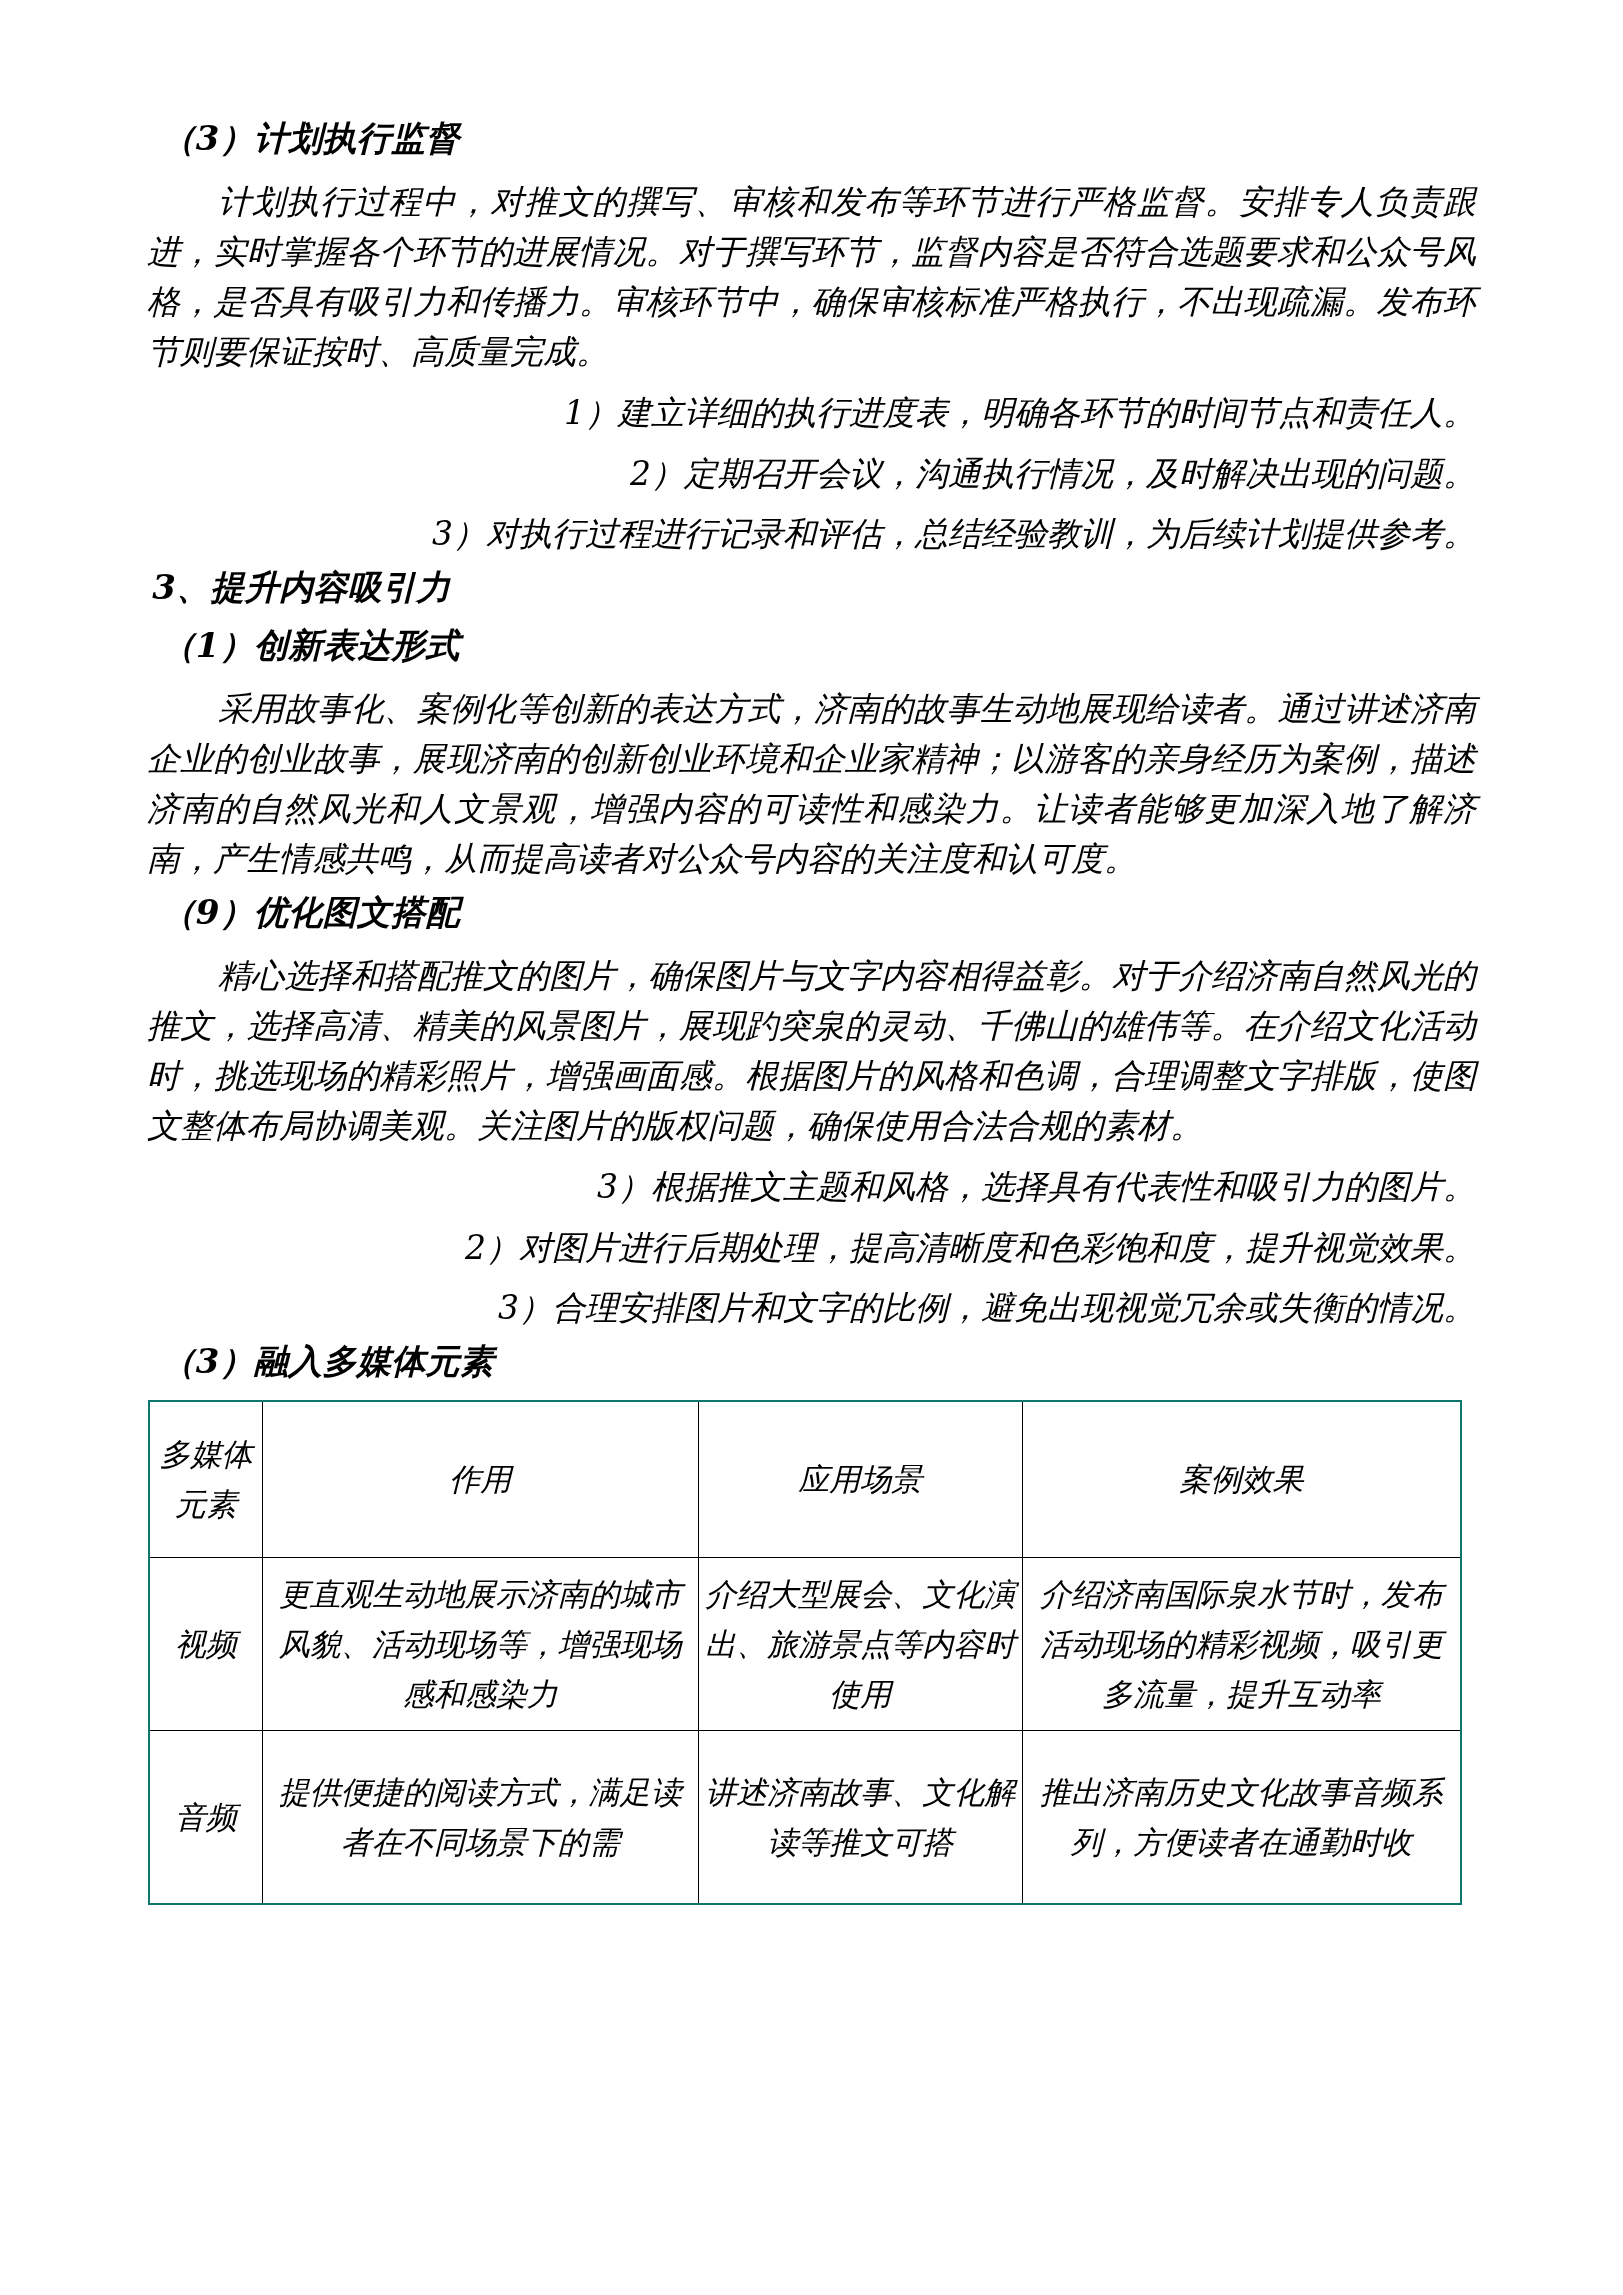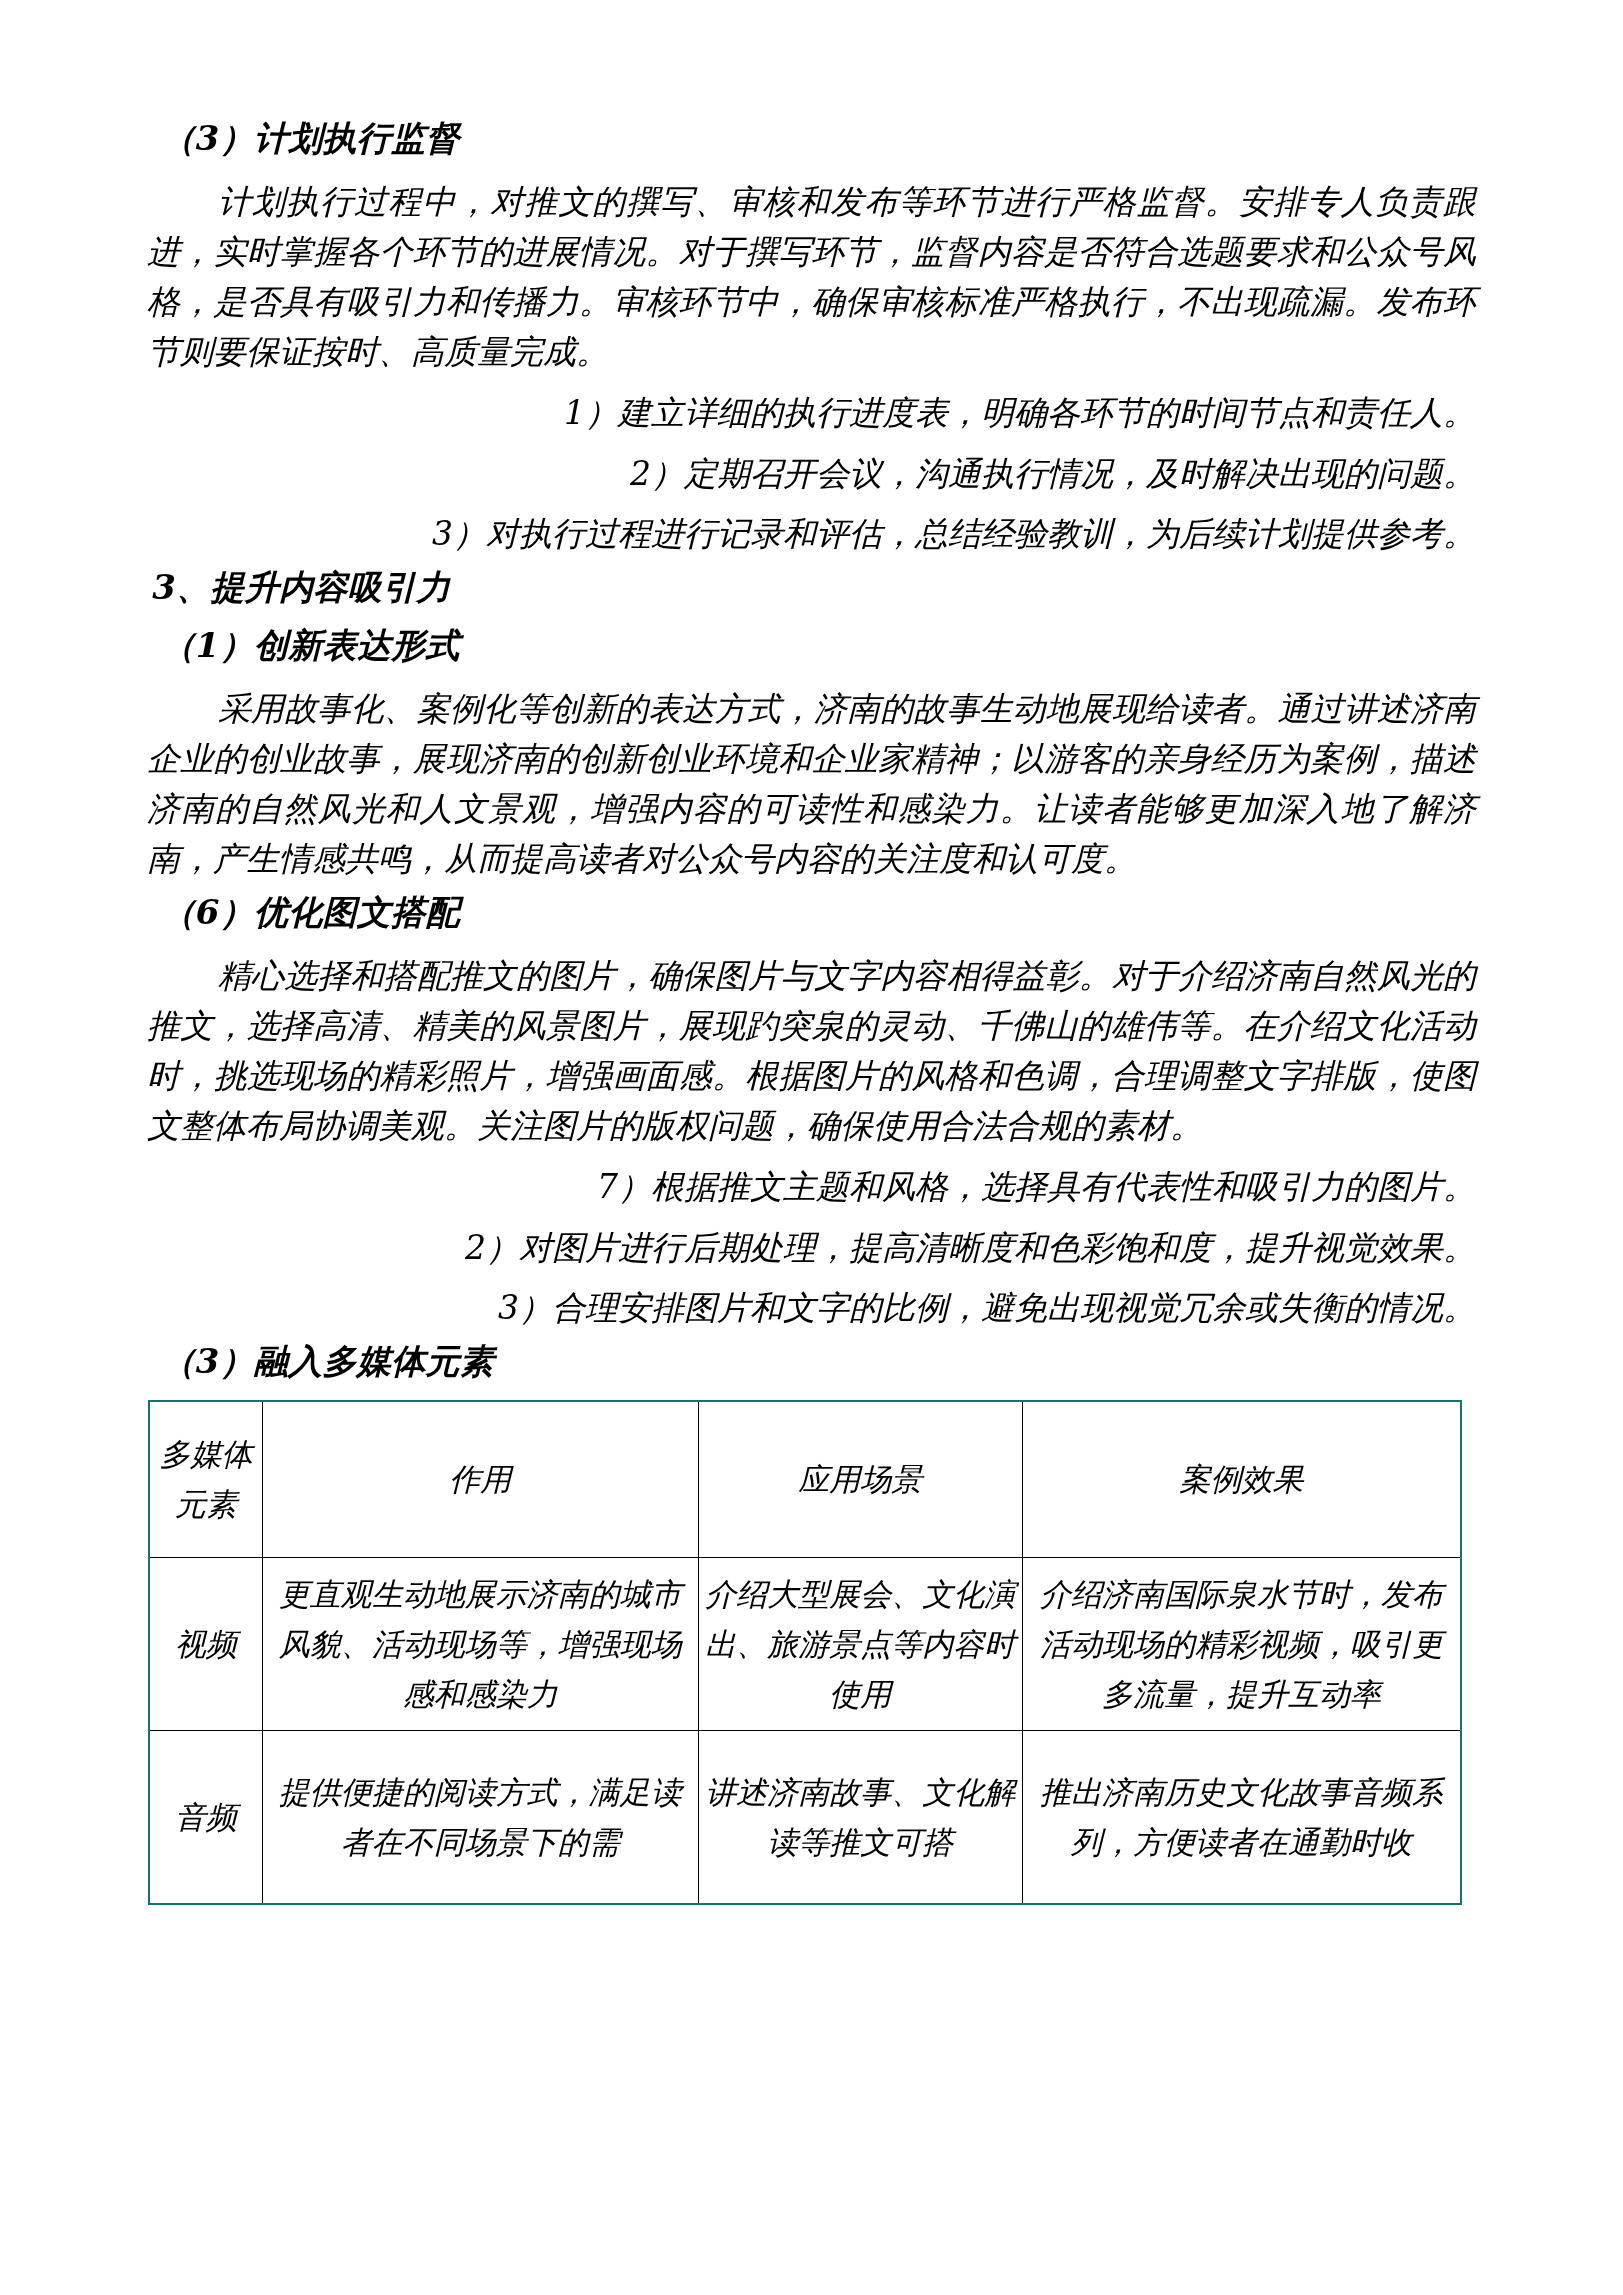--- a/index.html
+++ b/index.html
@@ -106,25 +106,25 @@
     <p class="listitem">1）建立详细的执行进度表，明确各环节的时间节点和责任人。</p>
     <p class="listitem">2）定期召开会议，沟通执行情况，及时解决出现的问题。</p>
     <p class="listitem">3）对执行过程进行记录和评估，总结经验教训，为后续计划提供参考。</p>
 
     <h2 class="heading-2">3、提升内容吸引力</h2>
 
     <h3 class="heading-3">（1）创新表达形式</h3>
 
     <p class="para">采用故事化、案例化等创新的表达方式，济南的故事生动地展现给读者。通过讲述济南企业的创业故事，展现济南的创新创业环境和企业家精神；以游客的亲身经历为案例，描述济南的自然风光和人文景观，增强内容的可读性和感染力。让读者能够更加深入地了解济南，产生情感共鸣，从而提高读者对公众号内容的关注度和认可度。</p>
 
-    <h3 class="heading-3">（6）优化图文搭配</h3>
+    <h3 class="heading-3">（9）优化图文搭配</h3>
 
     <p class="para">精心选择和搭配推文的图片，确保图片与文字内容相得益彰。对于介绍济南自然风光的推文，选择高清、精美的风景图片，展现趵突泉的灵动、千佛山的雄伟等。在介绍文化活动时，挑选现场的精彩照片，增强画面感。根据图片的风格和色调，合理调整文字排版，使图文整体布局协调美观。关注图片的版权问题，确保使用合法合规的素材。</p>
 
-    <p class="listitem">7）根据推文主题和风格，选择具有代表性和吸引力的图片。</p>
+    <p class="listitem">3）根据推文主题和风格，选择具有代表性和吸引力的图片。</p>
     <p class="listitem">2）对图片进行后期处理，提高清晰度和色彩饱和度，提升视觉效果。</p>
     <p class="listitem">3）合理安排图片和文字的比例，避免出现视觉冗余或失衡的情况。</p>
 
     <h3 class="heading-3">（3）融入多媒体元素</h3>
 
     <div class="tbl-wrap">
       <table class="media-table">
         <colgroup>
           <col class="c0">
             <col class="c1">

